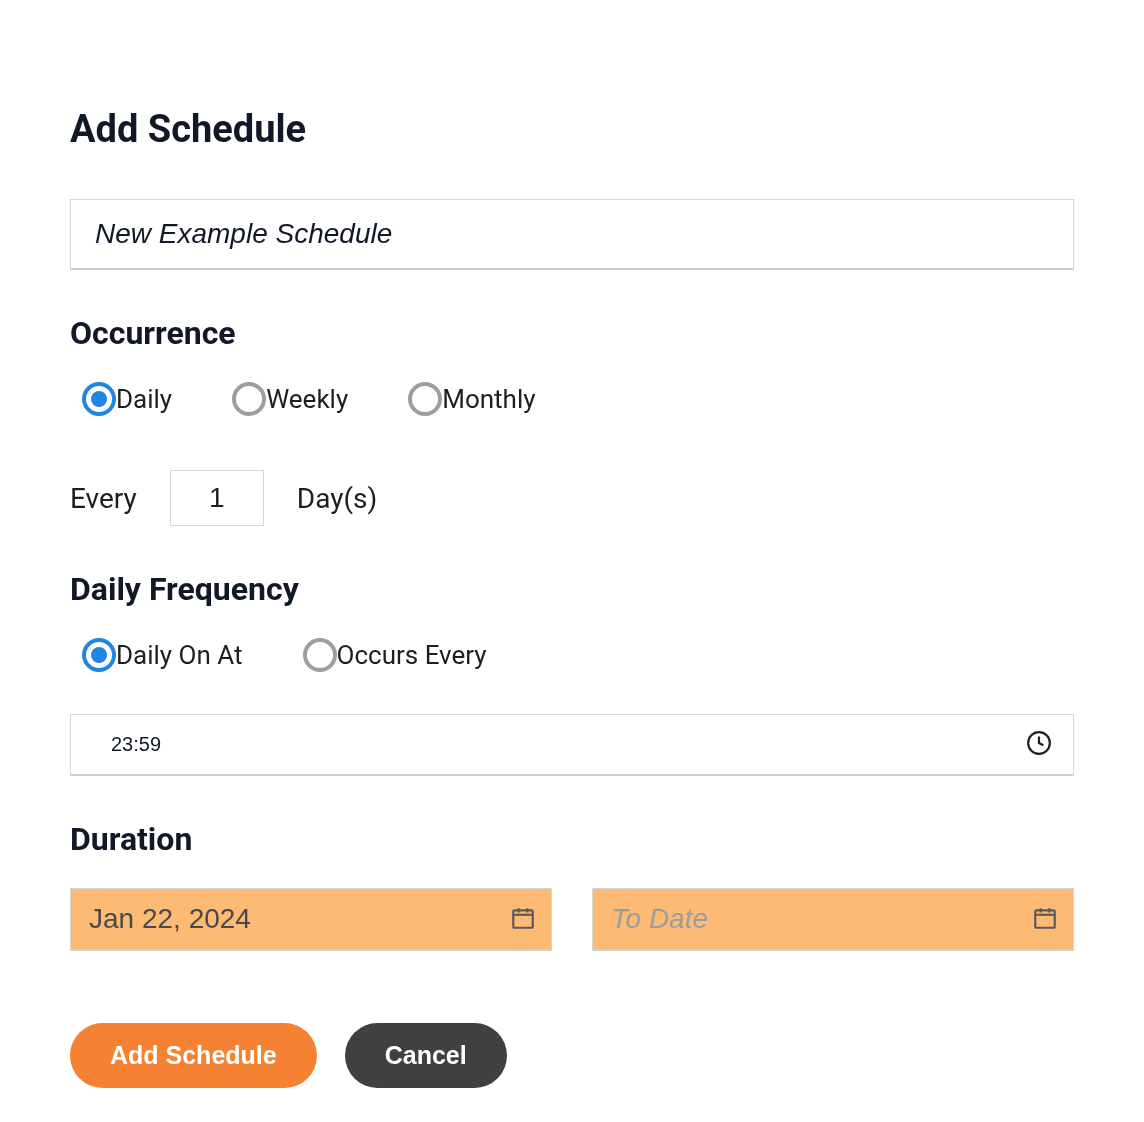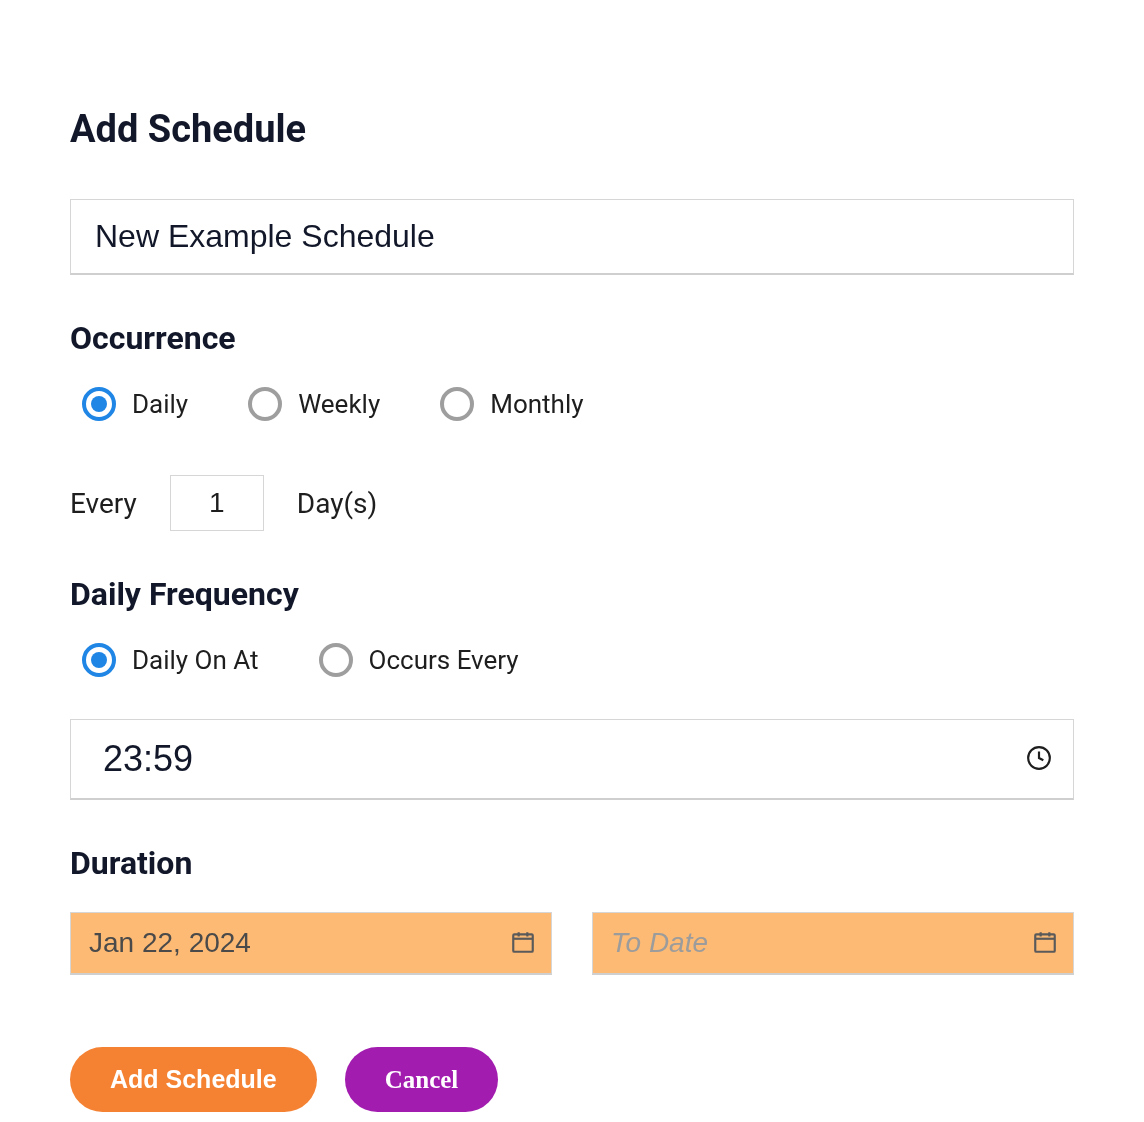--- a/index.html
+++ b/index.html
@@ -17,46 +17,46 @@
       margin-top: 37px;
     }
     .title {
       font-size: 38px;
       font-weight: 700;
       color: #12182a;
       margin-bottom: 48px;
     }
     .name-input {
       width: 100%;
-      font-size: 32px;
+      font-size: 28px;
       font-weight: 400;
       color: #12182a;
       padding: 18px 24px;
       border: 1px solid #d6d6d6;
       border-bottom: 2px solid #cfcfcf;
       background: #fff;
       outline: none;
+      font-style: italic;
     }
     .section-label {
       font-size: 32px;
       font-weight: 700;
       color: #12182a;
       margin-top: 44px;
       margin-bottom: 30px;
     }
     .radio-row {
       display: flex;
       align-items: center;
       gap: 60px;
       margin-left: 12px;
     }
     .radio-item {
       display: flex;
       align-items: center;
-      gap: 16px;
       cursor: pointer;
     }
     .radio-outer {
       width: 34px;
       height: 34px;
       border-radius: 50%;
       display: flex;
       align-items: center;
       justify-content: center;
       flex-shrink: 0;
@@ -97,23 +97,23 @@
       outline: none;
       color: #1e1e1e;
     }
     .time-input-wrap {
       position: relative;
       width: 100%;
       margin-top: 18px;
     }
     .time-input {
       width: 100%;
-      font-size: 36px;
-      color: #12182a;
-      padding: 18px 32px;
+      font-size: 20px;
+      color: #12182a;
+      padding: 18px 40px;
       border: 1px solid #d6d6d6;
       border-bottom: 2px solid #cfcfcf;
       background: #fff;
       outline: none;
     }
     .time-icon {
       position: absolute;
       right: 22px;
       top: 50%;
       transform: translateY(-50%);
@@ -165,23 +165,22 @@
       font-size: 25px;
       font-weight: 600;
       padding: 18px 40px;
       cursor: pointer;
     }
     .btn-primary {
       background: #f58233;
       color: #fff;
     }
     .btn-secondary {
-      background: #a21caf;
+      background: #404040;
       color: #fff;
-      font-family: Liberation Serif, serif;
     }
   </style>
 </head>
 <body>
 
 <div class="container">
 
   <h1 class="title">Add Schedule</h1>
 
   <input class="name-input" type="text" value="New Example Schedule" style="">

